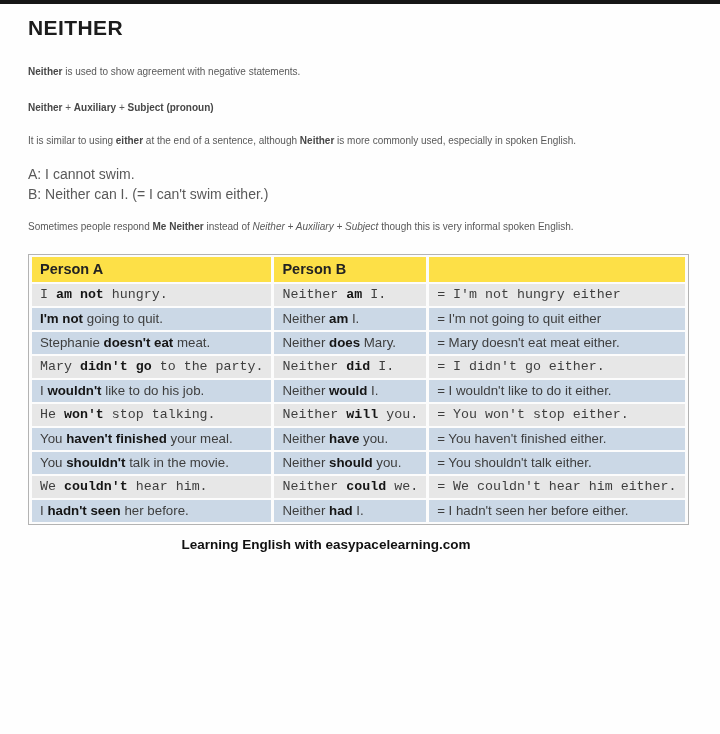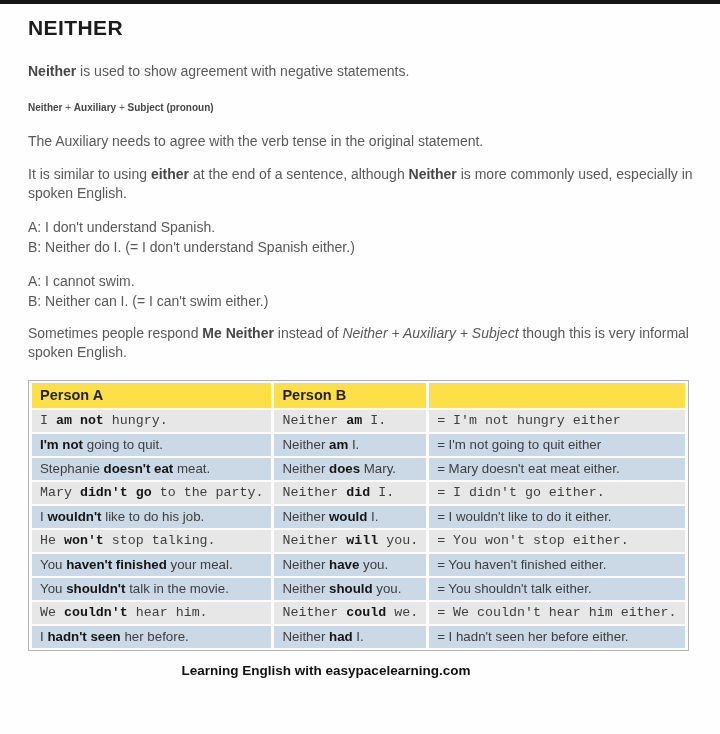--- a/index.html
+++ b/index.html
@@ -10,21 +10,21 @@
     overflow:hidden;
     position:relative;
   }
   .top-bar{height:4px;width:100%;background:var(--top-bar,#161616);}
   .content{padding:0 24px 0 28px;}
   .page-title{
     font-size:21px;font-weight:bold;color:var(--heading-text,#1c1c1c);
     letter-spacing:.4px;margin:12px 0 0 0;
   }
   .para{
-    font-size:14px;color:var(--body-text,#595959);
+    font-size:10px;color:var(--body-text,#595959);
     line-height:19px;max-width:668px;margin:0;
   }
   .mt-agreement{margin-top:22px;}
   .mt-formula{margin-top:17px;font-size:10px;}
   .mt-aux{margin-top:15px;}
   .mt-similar{margin-top:14px;}
   .mt-sometimes{margin-top:13px;}
   .para .b{font-weight:bold;color:#474747;}
   .para .i{font-style:italic;text-align:right;}
   .dialogue{margin-top:14px;font-size:14px;color:var(--body-text,#595959);line-height:20px;}
@@ -58,28 +58,23 @@
 <div class="top-bar"></div>
 
 <div class="content">
 
   <h1 class="page-title">NEITHER</h1>
 
   <p class="para mt-agreement"><span class="b">Neither</span><span> is used to show agreement with negative statements.</span></p>
 
   <p class="para mt-formula"><span class="b">Neither</span><span> + </span><span class="b">Auxiliary</span><span> + </span><span class="b">Subject (pronoun)</span></p>
 
-  <p class="para mt-aux"><span>The Auxiliary needs to agree with the verb tense in the original statement.</span></p>
 
   <p class="para mt-similar"><span>It is similar to using </span><span class="b">either</span><span> at the end of a sentence, although </span><span class="b">Neither</span><span> is more commonly used, especially in spoken English.</span></p>
 
-  <div class="dialogue">
-    <div class="line">A: I don't understand Spanish.</div>
-    <div class="line">B: Neither do I. (= I don't understand Spanish either.)</div>
-  </div>
 
   <div class="dialogue">
     <div class="line">A: I cannot swim.</div>
     <div class="line">B: Neither can I. (= I can't swim either.)</div>
   </div>
 
   <p class="para mt-sometimes"><span>Sometimes people respond </span><span class="b">Me Neither</span><span> instead of </span><span class="i">Neither + Auxiliary + Subject</span><span> though this is very informal spoken English.</span></p>
 
   <table class="grammar-table">
     <colgroup>

